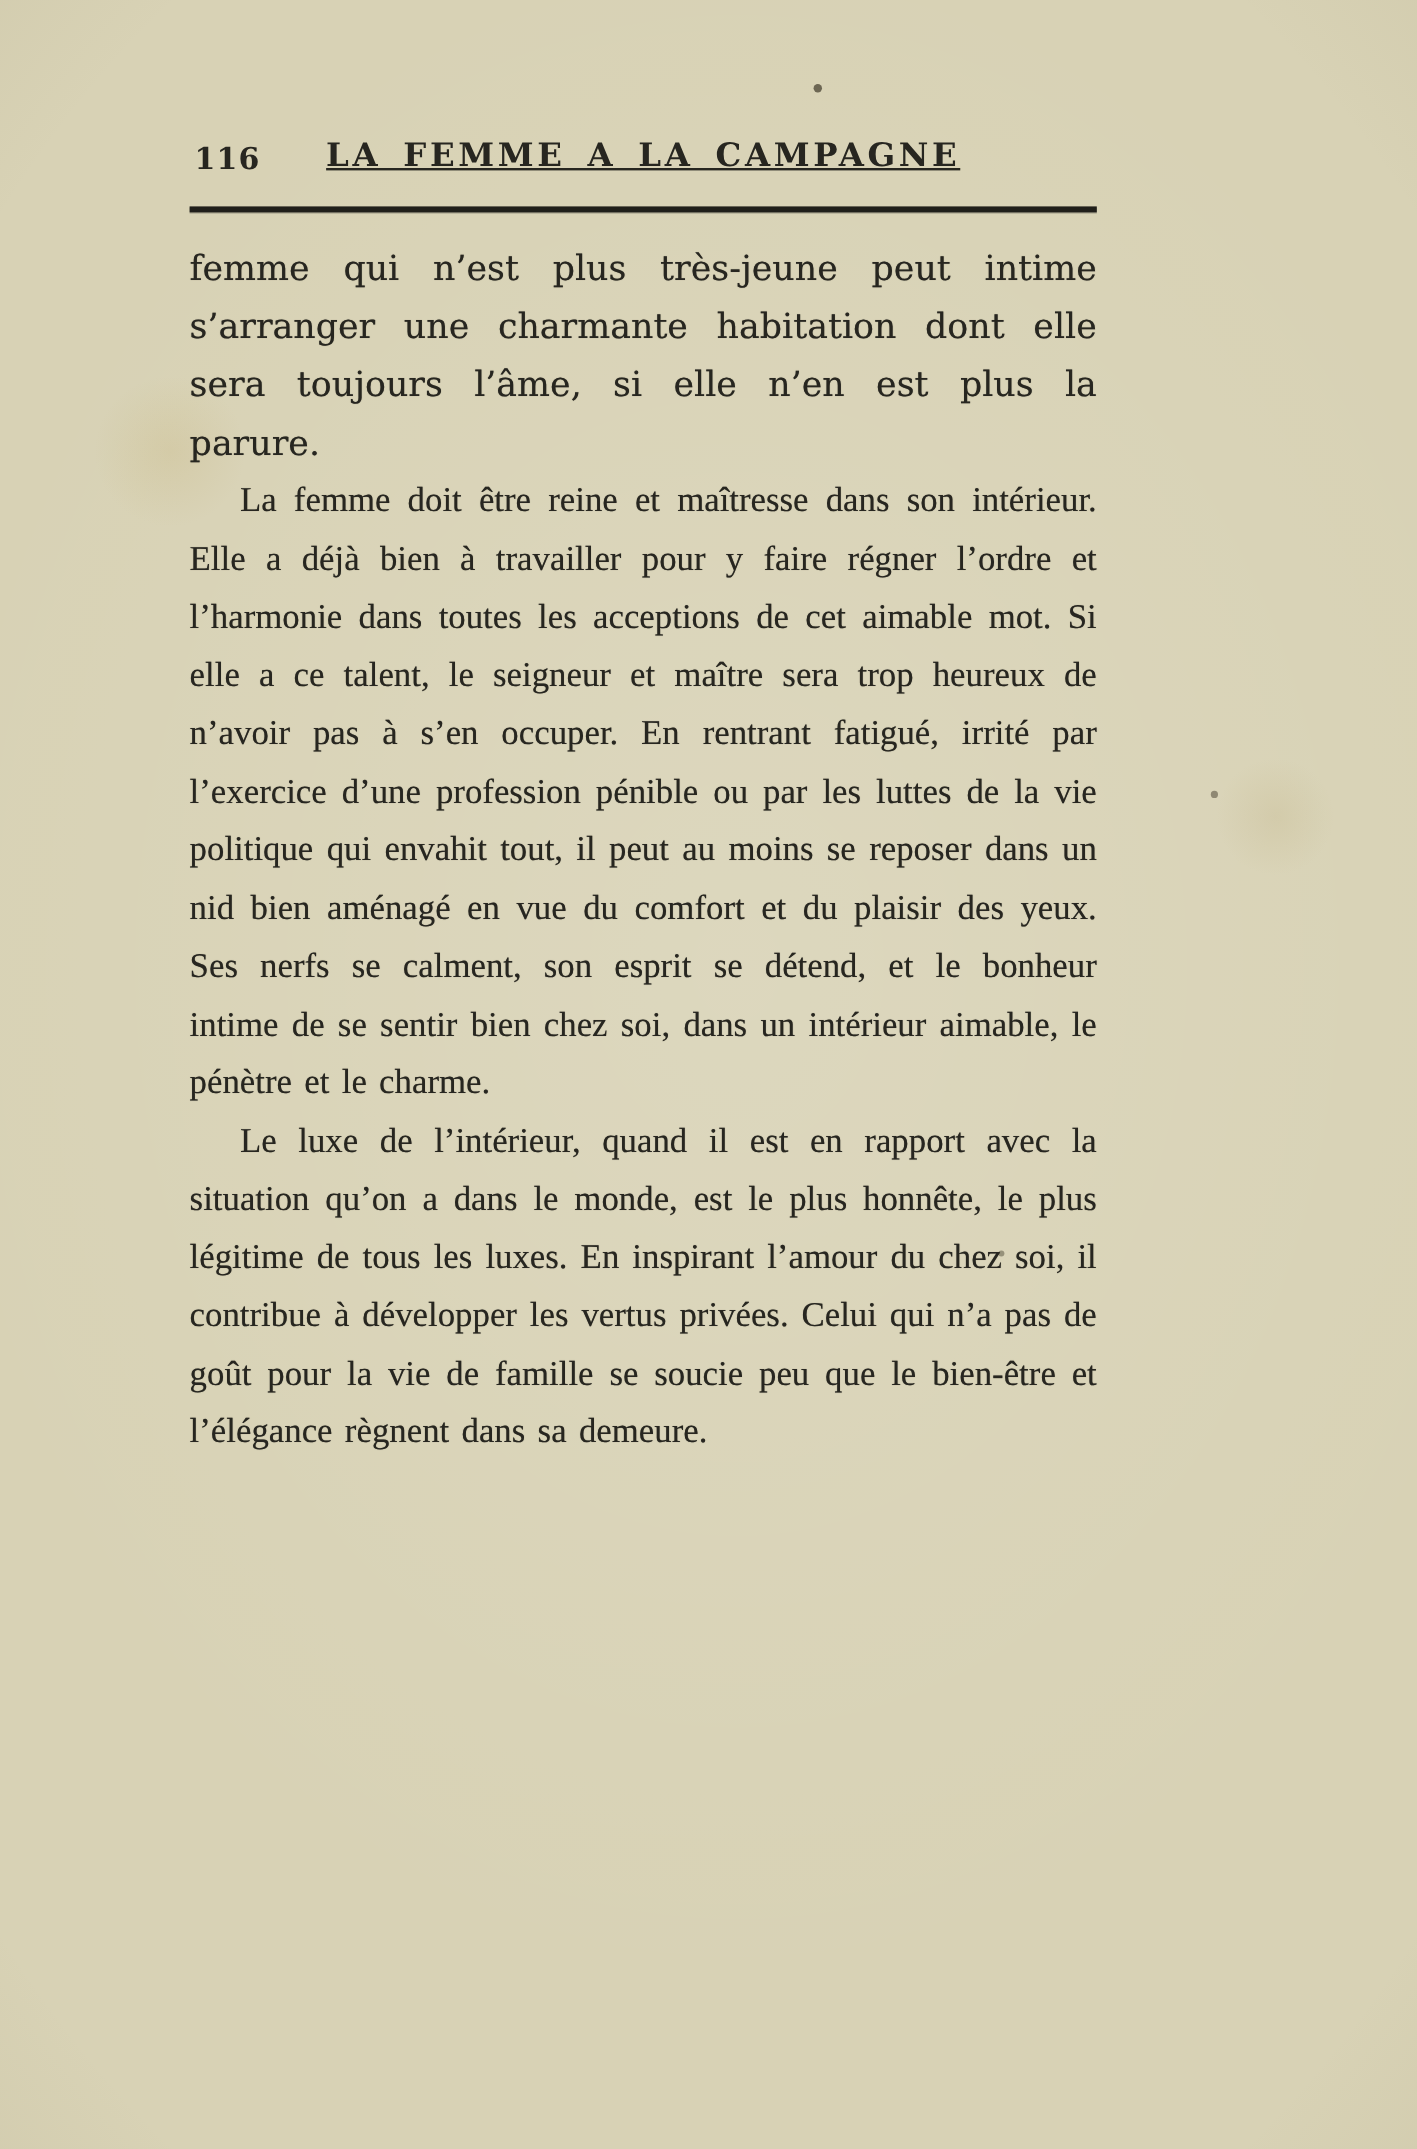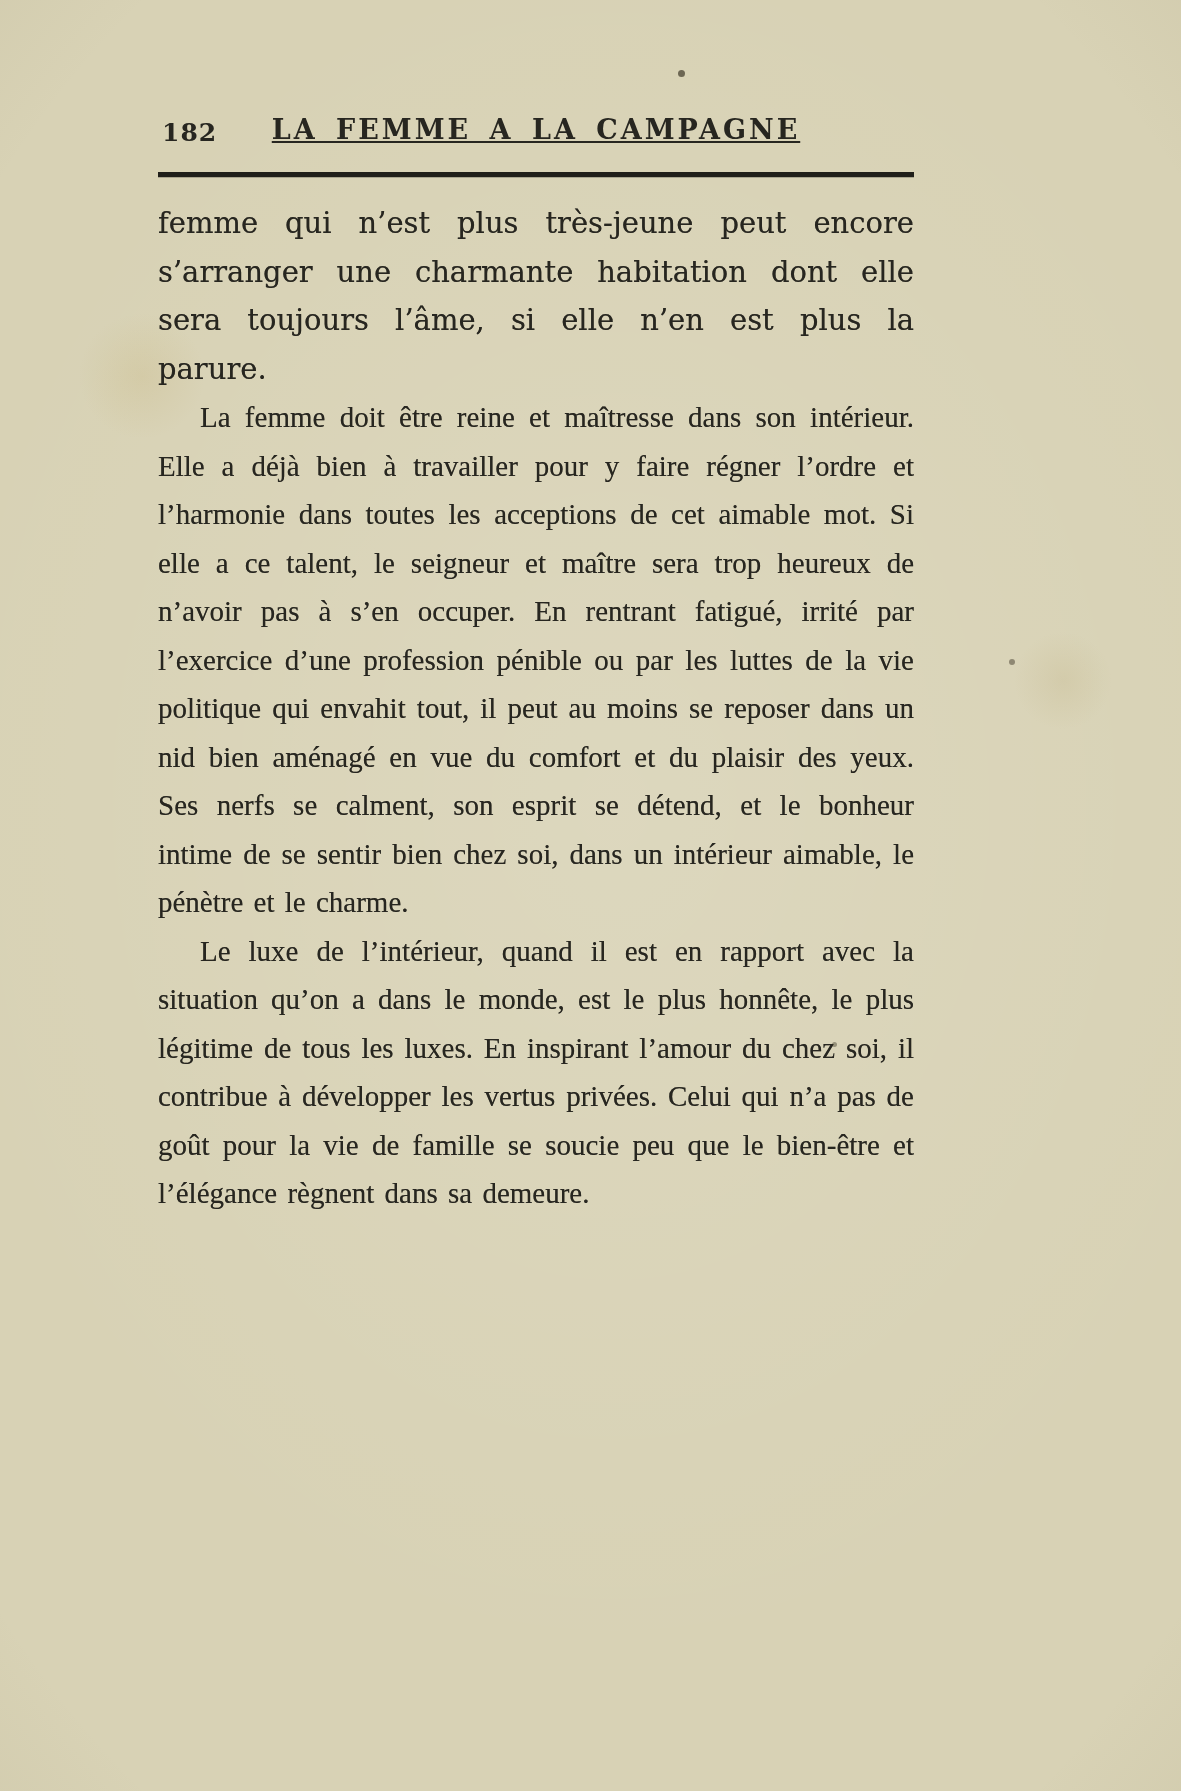--- a/index.html
+++ b/index.html
@@ -90,28 +90,28 @@
   .scan-dot.a { left: 678px; top: 70px; width: 7px; height: 7px; }
   .scan-dot.b { left: 1009px; top: 659px; width: 6px; height: 6px; background: rgba(50,45,30,0.45); }
   .scan-dot.c { left: 832px; top: 1042px; width: 5px; height: 5px; background: rgba(50,45,30,0.4); }
 </style>
 </head>
 <body>
 
 <div class="page-block">
 
   <div class="running-head">
-    <span class="page-number">182</span>
+    <span class="page-number">116</span>
     <span class="running-title">LA FEMME A LA CAMPAGNE</span>
   </div>
 
   <div class="head-rule"></div>
 
   <div class="body-text">
-    <p>femme qui n’est plus très-jeune peut encore s’arranger une charmante habitation dont elle sera toujours l’âme, si elle n’en est plus la parure.</p>
+    <p>femme qui n’est plus très-jeune peut intime s’arranger une charmante habitation dont elle sera toujours l’âme, si elle n’en est plus la parure.</p>
     <p class="indented">La femme doit être reine et maîtresse dans son intérieur. Elle a déjà bien à travailler pour y faire régner l’ordre et l’harmonie dans toutes les acceptions de cet aimable mot. Si elle a ce talent, le seigneur et maître sera trop heureux de n’avoir pas à s’en occuper. En rentrant fatigué, irrité par l’exercice d’une profession pénible ou par les luttes de la vie politique qui envahit tout, il peut au moins se reposer dans un nid bien aménagé en vue du comfort et du plaisir des yeux. Ses nerfs se calment, son esprit se détend, et le bonheur intime de se sentir bien chez soi, dans un intérieur aimable, le pénètre et le charme.</p>
     <p class="indented">Le luxe de l’intérieur, quand il est en rapport avec la situation qu’on a dans le monde, est le plus honnête, le plus légitime de tous les luxes. En inspirant l’amour du chez soi, il contribue à développer les vertus privées. Celui qui n’a pas de goût pour la vie de famille se soucie peu que le bien-être et l’élégance règnent dans sa demeure.</p>
   </div>
 
 </div>
 
 <div class="scan-dot a"></div>
 <div class="scan-dot b"></div>
 <div class="scan-dot c"></div>
 

